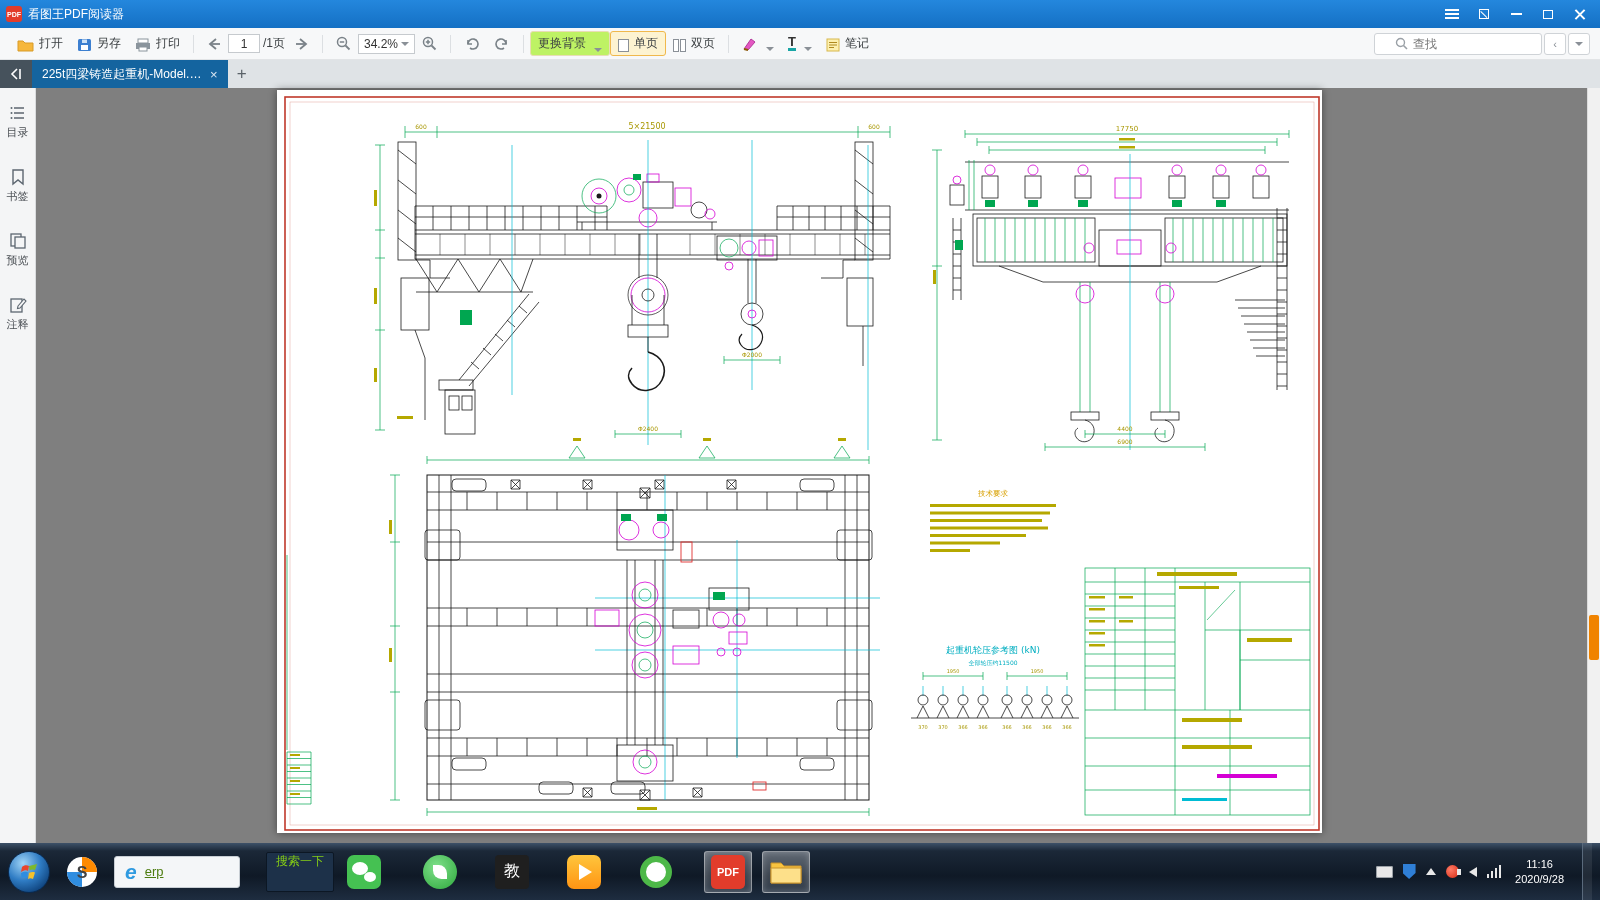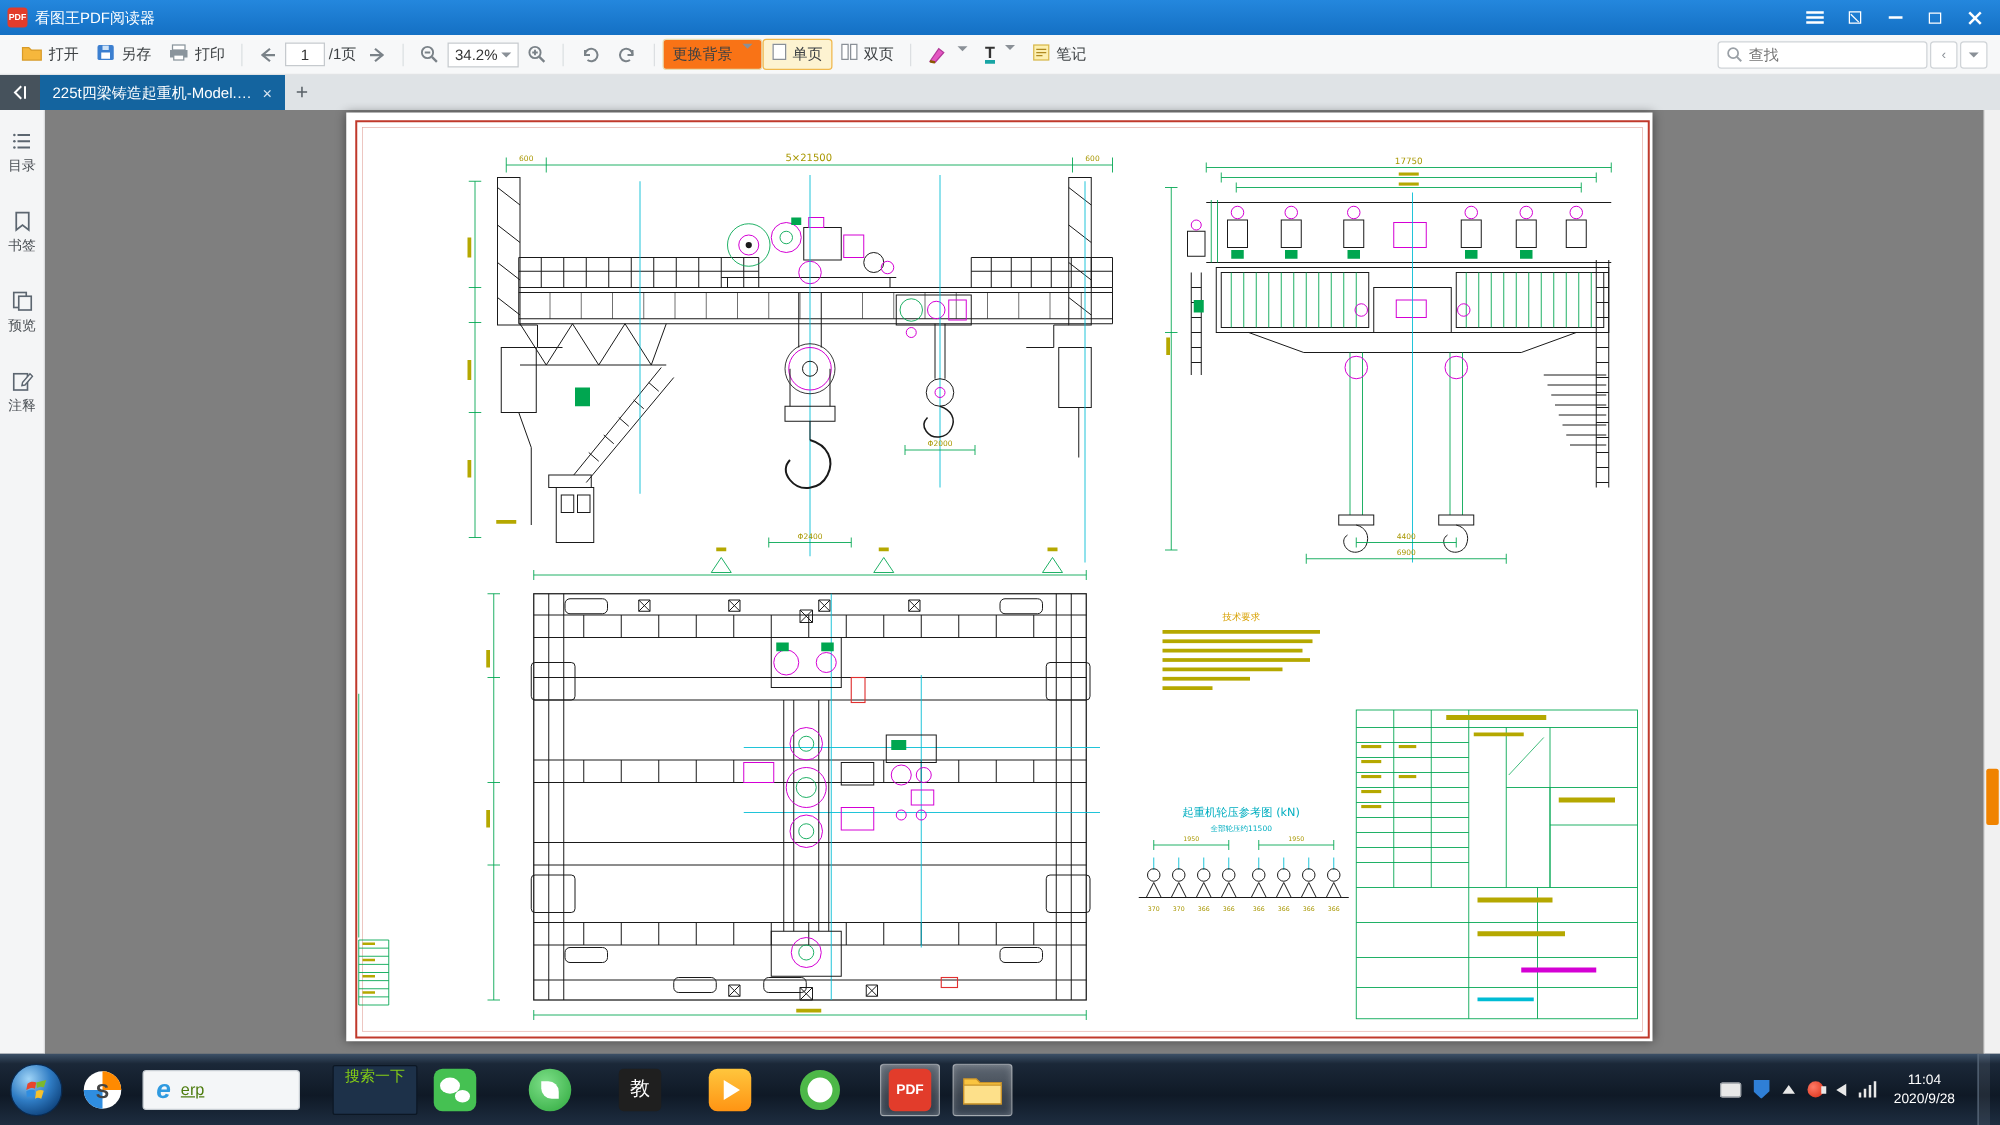--- a/index.html
+++ b/index.html
@@ -21,38 +21,38 @@
   .i-full:after{ content:""; position:absolute; left:1px; top:1px; width:9px; height:0; border-top:1.5px solid #fff; transform:rotate(45deg); transform-origin:0 0;}
   .i-min { width:11px; height:2px; background:#fff; }
   .i-max { width:10px; height:9px; border:1.5px solid #fff; }
   .i-close { position:relative; width:12px; height:12px; }
   .i-close:before,.i-close:after { content:""; position:absolute; left:5px; top:0; width:2px; height:13px; background:#fff; }
   .i-close:before { transform:rotate(45deg);} .i-close:after{ transform:rotate(-45deg);}
 
   
   .toolbar { position:absolute; top:28px; left:0; right:0; height:32px; background:#f7f8f9;
     border-bottom:1px solid #e2e4e6; display:flex; align-items:center; padding:0 10px; }
-  .tb-btn { display:flex; align-items:flex-start; gap:5px; padding:3px 7px; border-radius:3px;
+  .tb-btn { display:flex; align-items:flex-end; gap:5px; padding:3px 7px; border-radius:3px;
     font-size:12px; color:#3c4043; white-space:nowrap; }
   .tb-sep { width:1px; height:18px; background:#dcdfe2; margin:0 6px; }
   .caret { width:0; height:0; border-left:4px solid transparent; border-right:4px solid transparent;
     border-top:4px solid #8a9097; margin-left:3px; }
   .page-input { width:32px; height:19px; border:1px solid #c6cace; background:#fff; text-align:center;
     font-size:12px; color:#333; }
   .zoom-box { display:flex; align-items:center; border:1px solid #c6cace; background:#fff;
     height:20px; padding:0 5px; font-size:12px; color:#333; }
   .btn-active { background:#fdf3d1; border:1px solid #f0b84c;font-family:Liberation Serif, serif; }
-  .btn-cream { background:#f97316; border:1px solid #e8ddb4; }
+  .btn-cream { background:#bef264; border:1px solid #e8ddb4; }
   .page-ic { width:11px; height:13px; border:1px solid #8a9097; background:#fff; }
   .page-ic.half { width:6px; }
   .dbl { display:flex; gap:1px; }
   .ttool { font-size:13px; font-weight:bold; color:#333; border-bottom:3px solid #18a5a5; line-height:12px; }
   .search-wrap { margin-left:auto; display:flex; align-items:center; gap:2px; }
   .search-box { width:168px; height:22px; border:1px solid #cfd3d7; border-radius:3px; background:#fff;
-    display:flex; align-items:center; padding:0 6px; gap:5px; }
+    display:flex; align-items:center; padding:0 20px; gap:5px; }
   .search-box input { border:none; outline:none; flex:1; font-size:12px; color:#555; width:100%; background:transparent;}
   .mini-btn { width:22px; height:22px; border:1px solid #cfd3d7; border-radius:3px; background:#fff;
     display:flex; align-items:center; justify-content:center; color:#8a9097; font-size:11px; }
 
   
   .tabbar { position:absolute; top:60px; left:0; right:0; height:28px; background:#dfe3e6;
     display:flex; align-items:stretch; }
   .collapse-btn { width:32px; background:#46525c; display:flex; align-items:center; justify-content:center; }
   .tab { background:#14649f; color:#fff; font-size:12px; display:flex; align-items:center;
     padding:0 10px; gap:8px; max-width:210px;text-align:center; }
@@ -833,20 +833,20 @@
       <span class="tray-ic">
           <span class="spk"></span>
         </span>
       <span class="tray-ic net">
           <i style="height:4px"></i>
           <i style="height:7px"></i>
           <i style="height:10px"></i>
           <i style="height:13px"></i>
         </span>
       <div class="clock">
-        <div>11:04</div>
+        <div>11:16</div>
         <div>2020/9/28</div>
       </div>
       <div class="show-desktop"></div>
     </div>
   </div>
 
 </div>
 
 </body></html>

